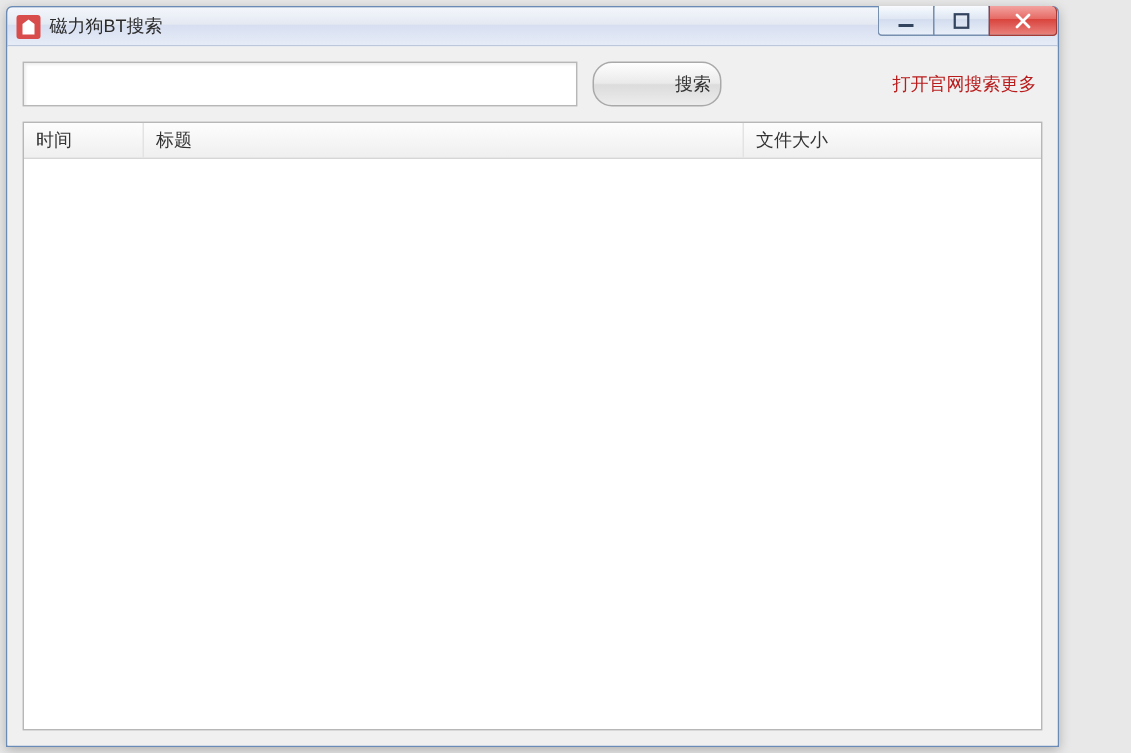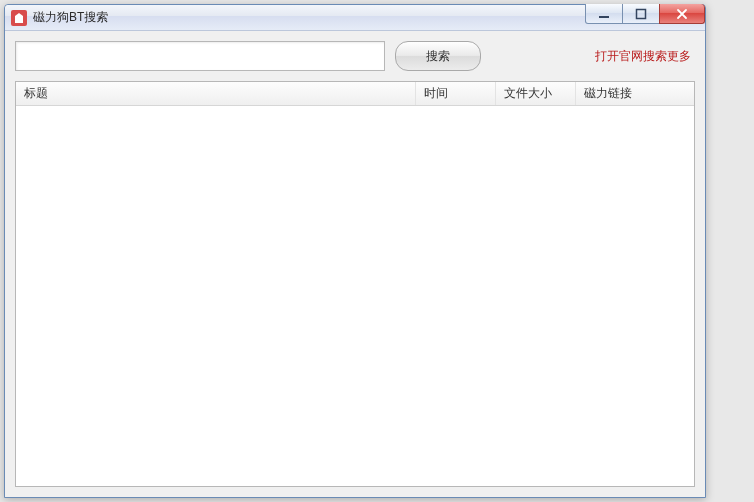--- a/index.html
+++ b/index.html
@@ -66,20 +66,21 @@
     font-size: 13px;
     box-shadow: inset 1px 1px 2px rgba(0,0,0,0.08);
   }
   .search-btn {
     width: 86px; height: 30px;
     border: 1px solid #a9a9a9;
     border-radius: 13px;
     background: linear-gradient(#fefefe, #eaeaea 48%, #dcdcdc 52%, #ececec);
     font-size: 12px; color: #333;
     cursor: pointer;
+    text-align: right;
   }
   .spacer { flex: 1; }
   .official-link {
     color: #b91c1c; font-size: 12px; text-decoration: none;
     white-space: nowrap;
     margin-right: 4px;
   }
 
   
   .results {
@@ -146,22 +147,21 @@
 
     <div class="search-row">
       <input type="text" class="search-input" placeholder="" value="" style="">
       <button class="search-btn">搜索</button>
       <div class="spacer"></div>
       <a href="#" class="official-link">打开官网搜索更多</a>
     </div>
 
     <div class="results">
       <div class="results-header">
+        <div class="col col-time">时间</div>
         <div class="col col-title">标题</div>
-        <div class="col col-time">时间</div>
         <div class="col col-size">文件大小</div>
-        <div class="col col-magnet">磁力链接</div>
       </div>
       <div class="results-body"></div>
     </div>
 
   </div>
 </div>
 
 </body></html>

